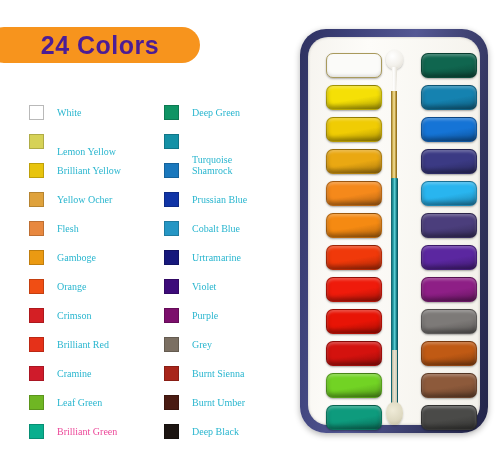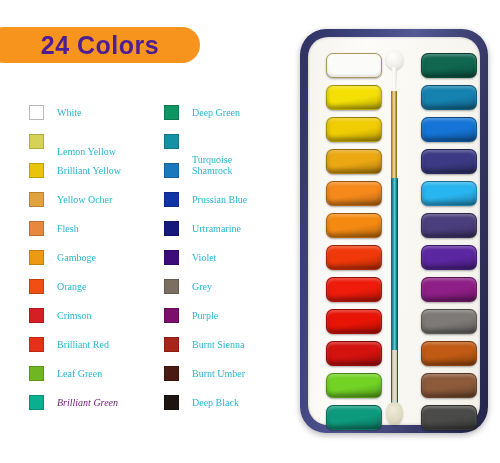--- a/index.html
+++ b/index.html
@@ -136,26 +136,30 @@
     </div>
     <div class="row">
       <div class="swatch" style="background: rgb(212, 31, 36);"></div>
       <div class="label" style="color: rgb(42, 182, 207);">Crimson</div>
     </div>
     <div class="row">
       <div class="swatch" style="background: rgb(229, 49, 25);"></div>
       <div class="label" style="color: rgb(42, 182, 207);">Brilliant Red</div>
     </div>
     <div class="row">
+      <div class="swatch" style="background: rgb(207, 27, 43);"></div>
+      <div class="label" style="color: rgb(42, 182, 207);">Cramine</div>
+    </div>
+    <div class="row">
       <div class="swatch" style="background: rgb(111, 182, 35);"></div>
       <div class="label" style="color: rgb(42, 182, 207);">Leaf Green</div>
     </div>
     <div class="row">
       <div class="swatch" style="background: rgb(9, 175, 142);"></div>
-      <div class="label" style="color: #701a75; font-style: italic;">Brilliant Green</div>
+      <div class="label" style="color: #ec4899;">Brilliant Green</div>
     </div>
   </div>
 
 <div class="col" id="col-right">
     <div class="row">
       <div class="swatch" style="background: rgb(15, 148, 100);"></div>
       <div class="label" style="color: rgb(42, 182, 207);">Deep Green</div>
     </div>
     <div class="row">
       <div class="swatch" style="background: rgb(21, 145, 166);"></div>
@@ -163,34 +167,38 @@
     </div>
     <div class="row">
       <div class="swatch" style="background: rgb(26, 120, 189);"></div>
       <div class="label" style="color: rgb(42, 182, 207);">Shamrock</div>
     </div>
     <div class="row">
       <div class="swatch" style="background: rgb(16, 52, 166);"></div>
       <div class="label" style="color: rgb(42, 182, 207);">Prussian Blue</div>
     </div>
     <div class="row">
+      <div class="swatch" style="background: rgb(37, 150, 196);"></div>
+      <div class="label" style="color: rgb(42, 182, 207);">Cobalt Blue</div>
+    </div>
+    <div class="row">
       <div class="swatch" style="background: rgb(22, 24, 124);"></div>
       <div class="label" style="color: rgb(42, 182, 207);">Urtramarine</div>
     </div>
     <div class="row">
       <div class="swatch" style="background: rgb(61, 11, 122);"></div>
       <div class="label" style="color: rgb(42, 182, 207);">Violet</div>
     </div>
     <div class="row">
+      <div class="swatch" style="background: rgb(124, 15, 108);"></div>
+      <div class="label" style="color: rgb(42, 182, 207);">Purple</div>
+    </div>
+    <div class="row">
       <div class="swatch" style="background: rgb(123, 111, 98);"></div>
       <div class="label" style="color: rgb(42, 182, 207);">Grey</div>
-    </div>
-    <div class="row">
-      <div class="swatch" style="background: rgb(124, 15, 108);"></div>
-      <div class="label" style="color: rgb(42, 182, 207);">Purple</div>
     </div>
     <div class="row">
       <div class="swatch" style="background: rgb(168, 37, 26);"></div>
       <div class="label" style="color: rgb(42, 182, 207);">Burnt Sienna</div>
     </div>
     <div class="row">
       <div class="swatch" style="background: rgb(74, 27, 18);"></div>
       <div class="label" style="color: rgb(42, 182, 207);">Burnt Umber</div>
     </div>
     <div class="row">

